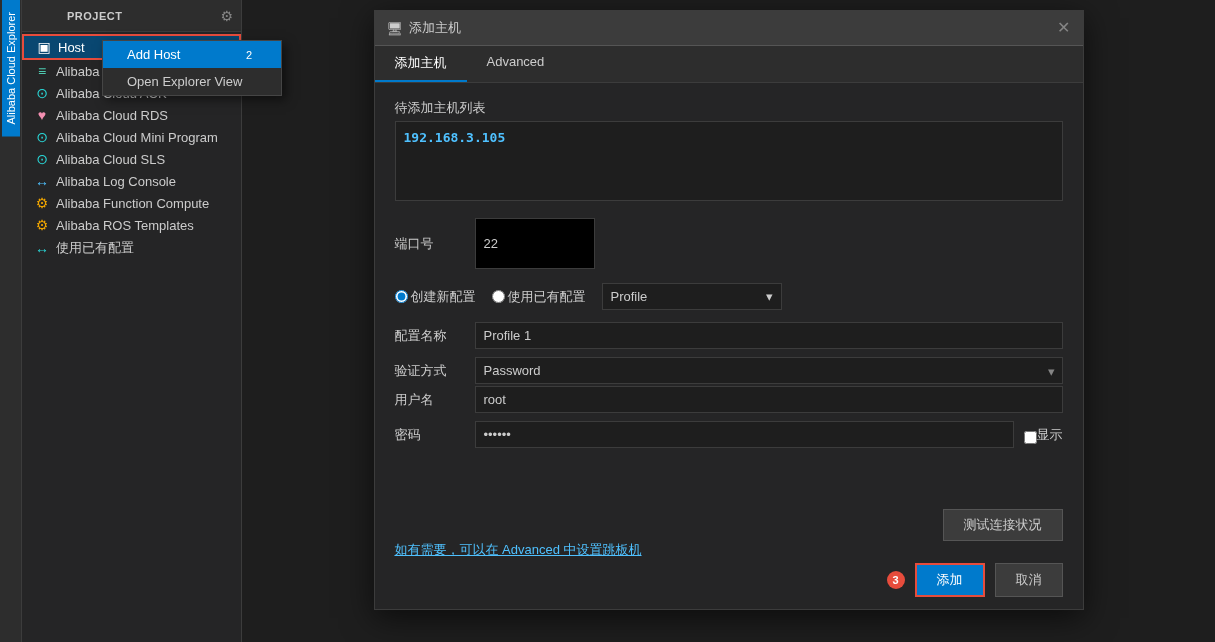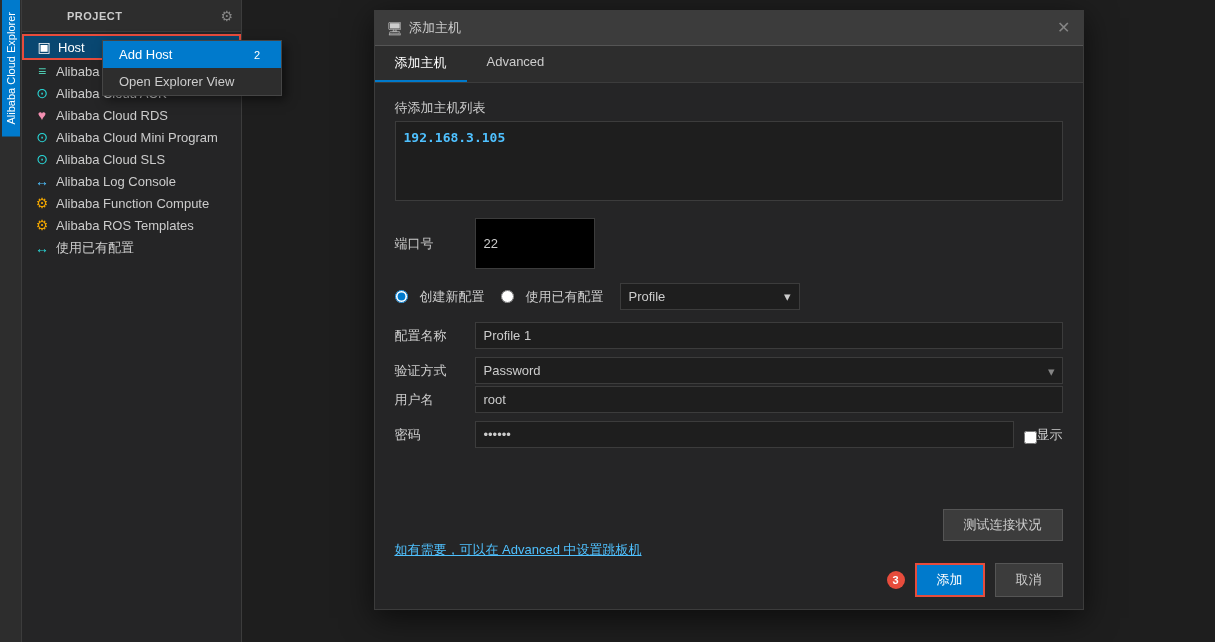--- a/index.html
+++ b/index.html
@@ -89,21 +89,21 @@
       top: 40px;
       left: 80px;
       background: #2d2d2d;
       border: 1px solid #454545;
       box-shadow: 4px 4px 10px rgba(0,0,0,0.5);
       z-index: 100;
       min-width: 180px;
     }
 
     .context-menu-item {
-      padding: 6px 16px;
+      padding: 6px 24px;
       cursor: pointer;
       color: #cccccc;
       font-size: 13px;
       display: flex;
       align-items: center;
       gap: 8px;
       text-align: right;
     }
 
     .context-menu-item.highlighted {
@@ -273,21 +273,21 @@
     .radio-group {
       display: flex;
       align-items: center;
       gap: 16px;
       margin-bottom: 12px;
     }
 
     .radio-option {
       display: flex;
       align-items: center;
-      gap: 12px;
+      gap: 3px;
       cursor: pointer;
     }
 
     .radio-option input[type="radio"] {
       accent-color: #007acc;
     }
 
     .profile-dropdown {
       background: #1e1e1e;
       border: 1px solid #3c3c3c;

